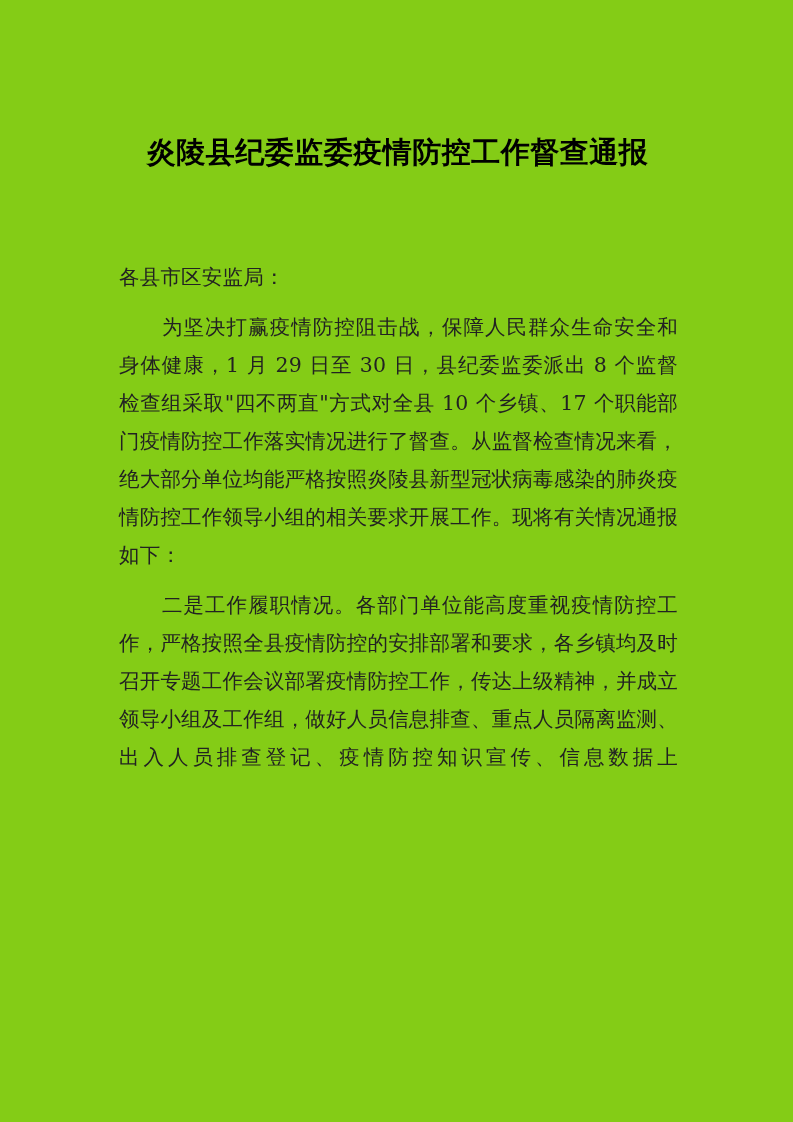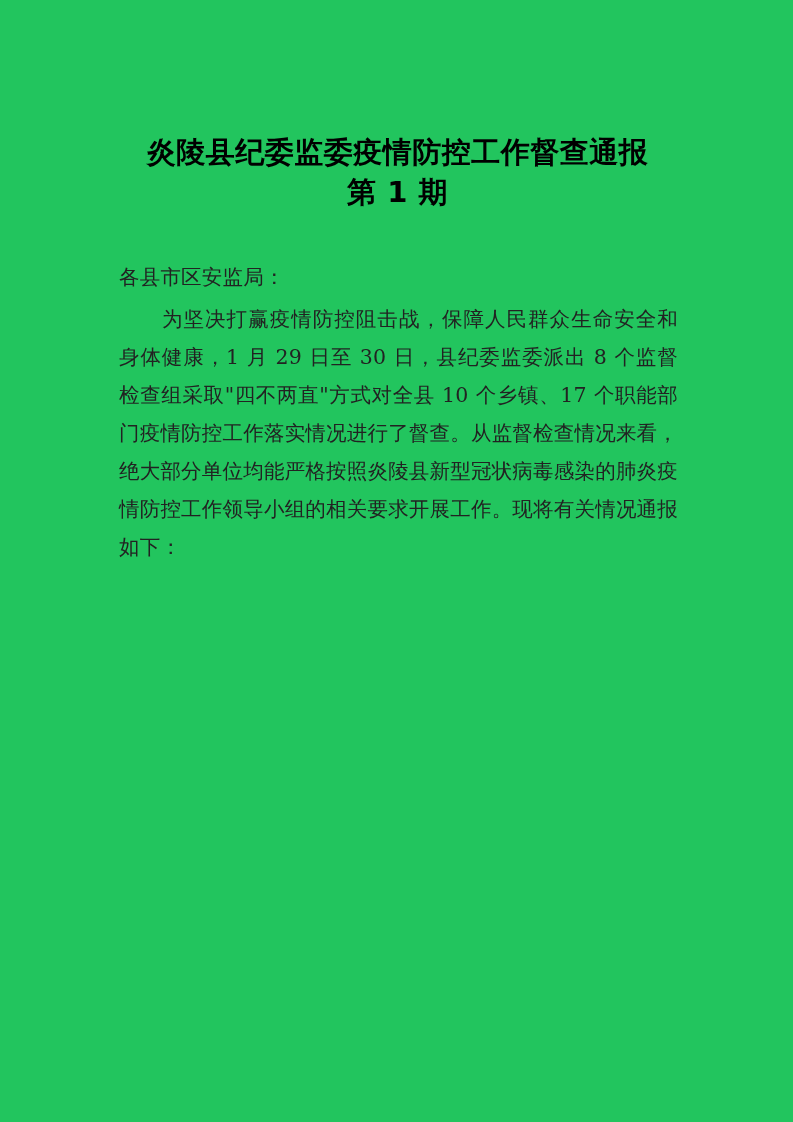--- a/index.html
+++ b/index.html
@@ -12,21 +12,21 @@
     width: 793px;
     height: 1122px;
     overflow: hidden;
     font-family: "DejaVu Serif", "Liberation Serif", serif;
   }
 
   .page {
     position: relative;
     width: 793px;
     height: 1122px;
-    background: #22c55e;
+    background: #84cc16;
     box-sizing: border-box;
   }
 
   
   .title-block {
     position: absolute;
     left: 119px;
     top: 132px;
     width: 557px;
     text-align: center;
@@ -66,36 +66,36 @@
   .para.indent {
     text-indent: 43px;
   }
 
   
   .para.clipped {
     text-align-last: justify;
   }
 
   .body-block .para + .para {
-    margin-top: 4px;
+    margin-top: 12px;
   }
 </style>
 </head>
 <body>
 
 <div class="page">
 
   <div class="title-block">
     <div class="title-line">炎陵县纪委监委疫情防控工作督查通报</div>
-    <div class="title-line">第 1 期</div>
   </div>
 
   <div class="body-block">
 
     <p class="para">各县市区安监局：</p>
 
     <p class="para indent">为坚决打赢疫情防控阻击战，保障人民群众生命安全和身体健康，1 月 29 日至 30 日，县纪委监委派出 8 个监督检查组采取"四不两直"方式对全县 10 个乡镇、17 个职能部门疫情防控工作落实情况进行了督查。从监督检查情况来看，绝大部分单位均能严格按照炎陵县新型冠状病毒感染的肺炎疫情防控工作领导小组的相关要求开展工作。现将有关情况通报如下：</p>
 
 
+    <p class="para indent clipped">二是工作履职情况。各部门单位能高度重视疫情防控工作，严格按照全县疫情防控的安排部署和要求，各乡镇均及时召开专题工作会议部署疫情防控工作，传达上级精神，并成立领导小组及工作组，做好人员信息排查、重点人员隔离监测、出入人员排查登记、疫情防控知识宣传、信息数据上</p>
 
   </div>
 
 </div>
 
 </body></html>

